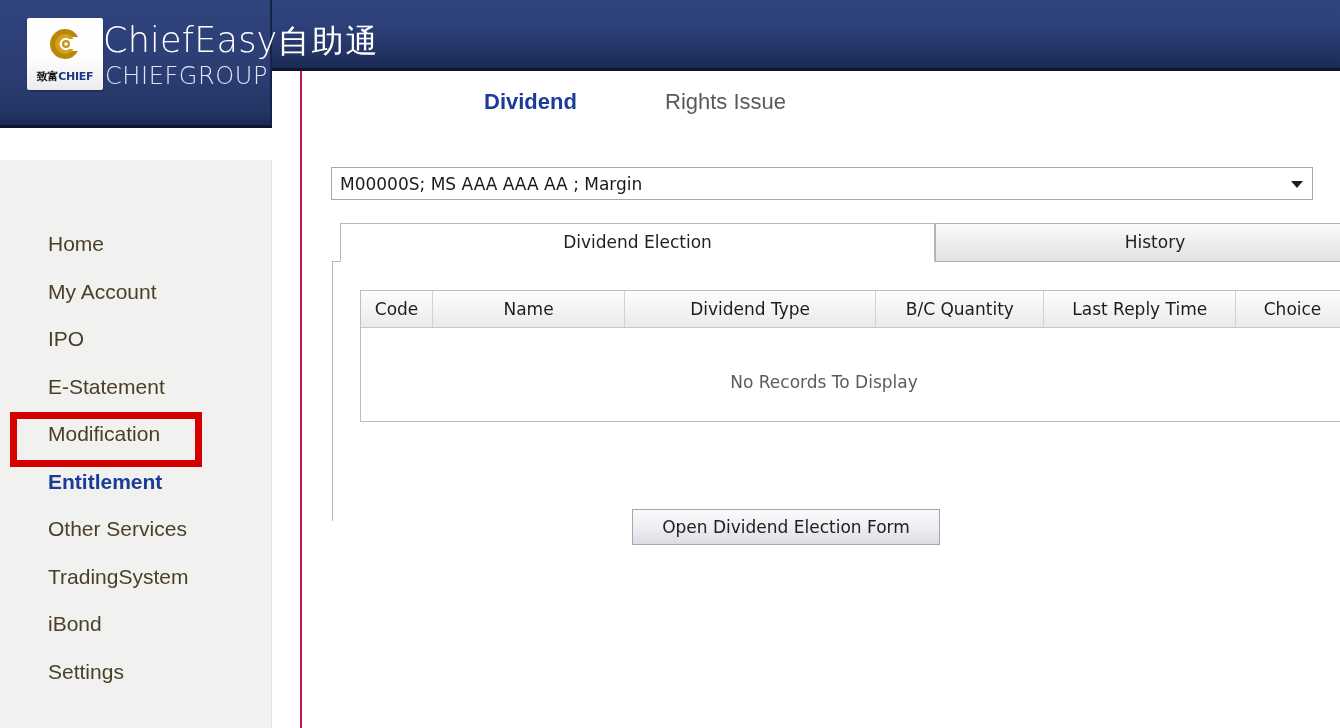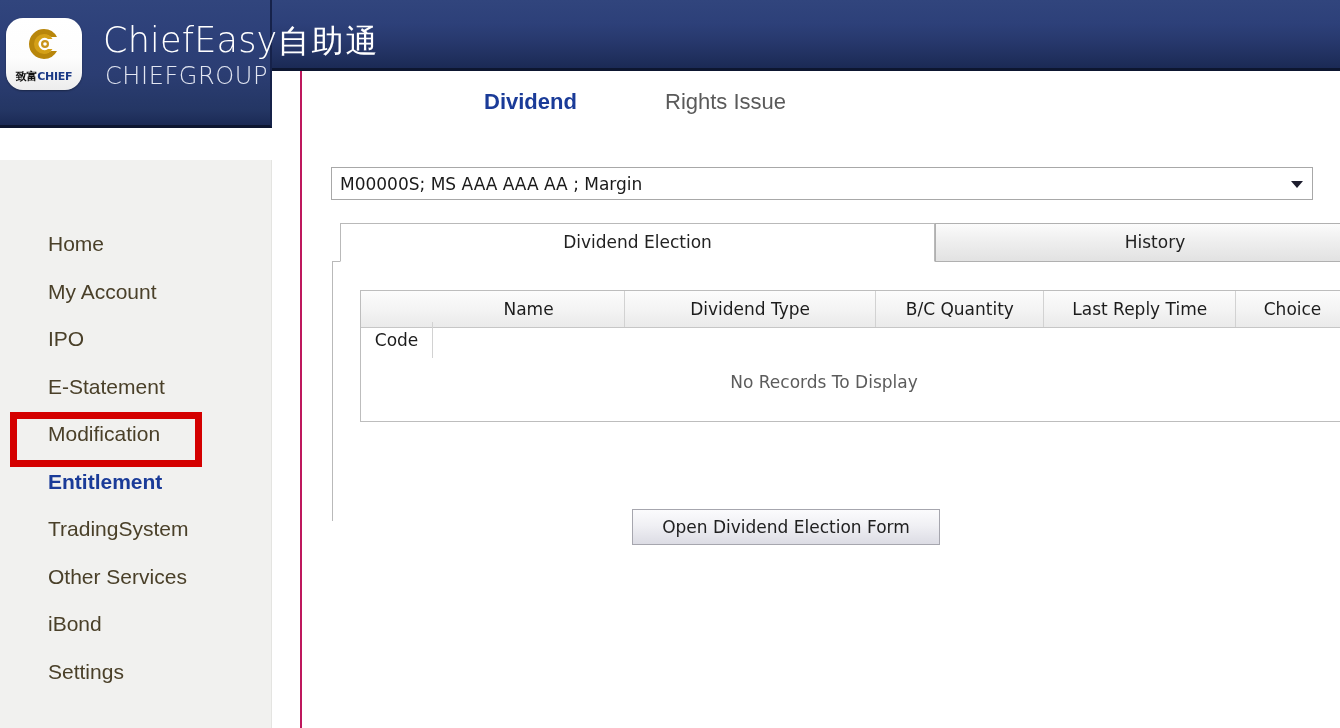--- a/index.html
+++ b/index.html
@@ -48,24 +48,24 @@
     left: 272px; top: 71px;
     width: 26px; height: 26px;
     background: #ffffff;
     border-top-left-radius: 12px;
     z-index: 4;
   }
 
   
   .logo-box {
     position: absolute;
-    left: 6px; top: 18px;
+    left: 27px; top: 18px;
     width: 76px; height: 72px;
     background: linear-gradient(to bottom, #ffffff 0%, #fdfdfd 55%, #ededed 100%);
-    border-radius: 17px;
+    border-radius: 2px;
     box-shadow: 0 1px 2px rgba(0,0,0,0.35);
     z-index: 5;
     overflow: hidden;
   }
   .logo-mark {
     position: absolute;
     left: 50%; top: 9px;
     transform: translateX(-50%);
     width: 40px; height: 34px;
   }
@@ -280,21 +280,21 @@
     line-height: 36px;
     text-align: center;
     font-size: 17px;
     color: #1c1c1c;
     border-right: 1px solid #d2d2d2;
     white-space: nowrap;
     overflow: hidden;
     font-family: "DejaVu Sans", sans-serif;
     cursor: pointer;
   }
-  .gh.c0 { width: 76px; margin-top: 31px; }
+  .gh.c0 { width: 76px; }
   .gh.c1 { width: 202px; }
   .gh.c2 { width: 265px; }
   .gh.c3 { width: 177px; }
   .gh.c4 { width: 202px; }
   .gh.c5 { width: 120px; }
 
   .grid-body {
     height: 93px;
     position: relative;
   }
@@ -343,24 +343,24 @@
       <div class="nav-item">
         <span>E-Statement</span>
       </div>
       <div class="nav-item">
         <span>Modification</span>
       </div>
       <div class="nav-item active">
         <span>Entitlement</span>
       </div>
       <div class="nav-item">
+        <span>Other Services</span>
+      </div>
+      <div class="nav-item">
         <span>TradingSystem</span>
-      </div>
-      <div class="nav-item">
-        <span>Other Services</span>
       </div>
       <div class="nav-item">
         <span>iBond</span>
       </div>
       <div class="nav-item">
         <span>Settings</span>
       </div>
     </div>
   </div>
 

